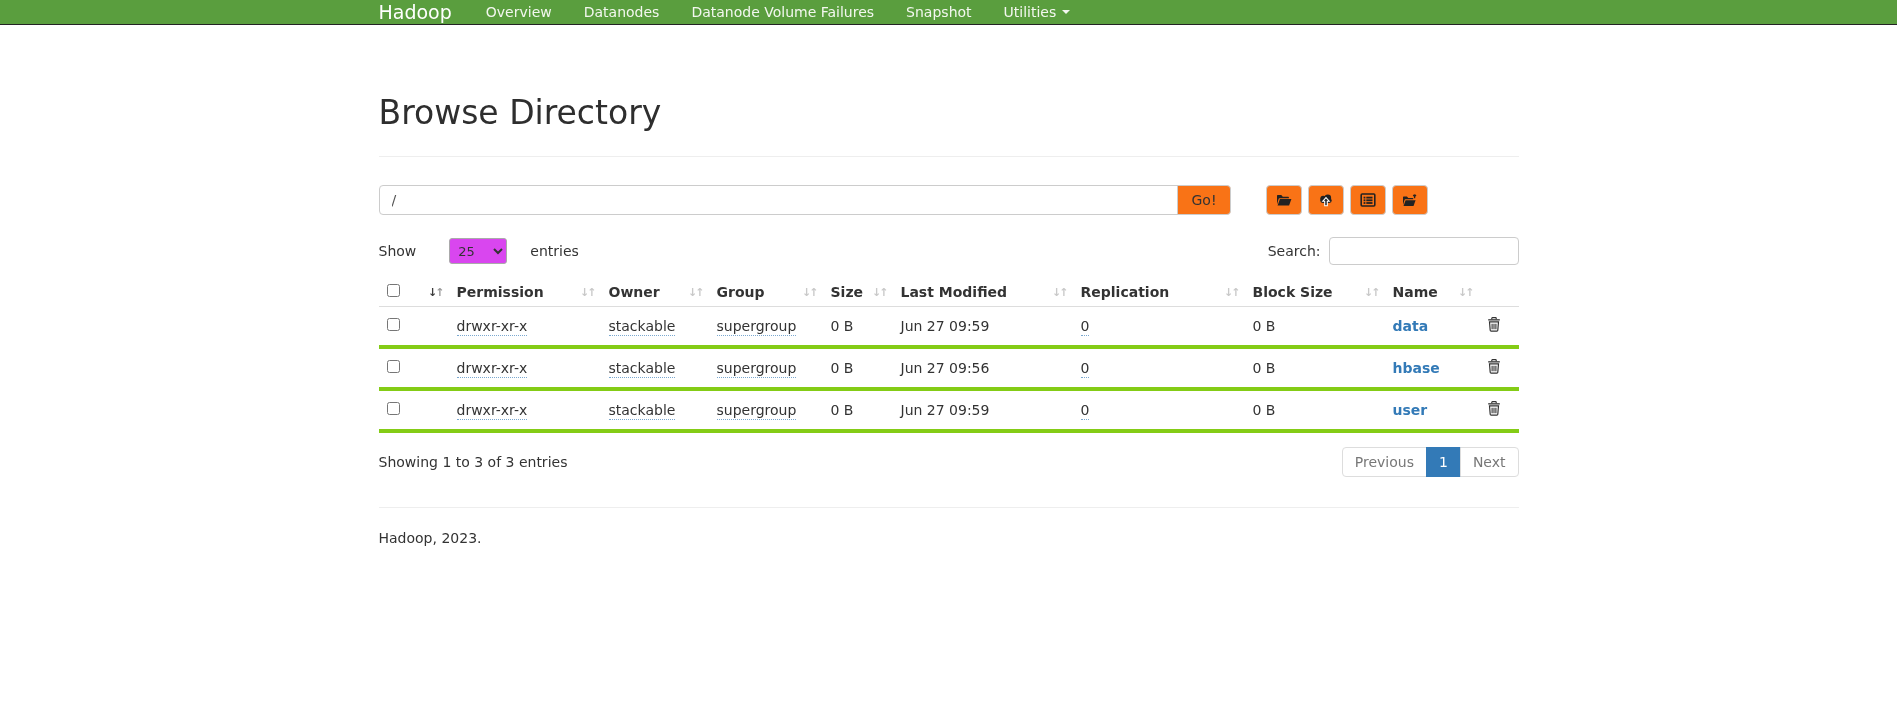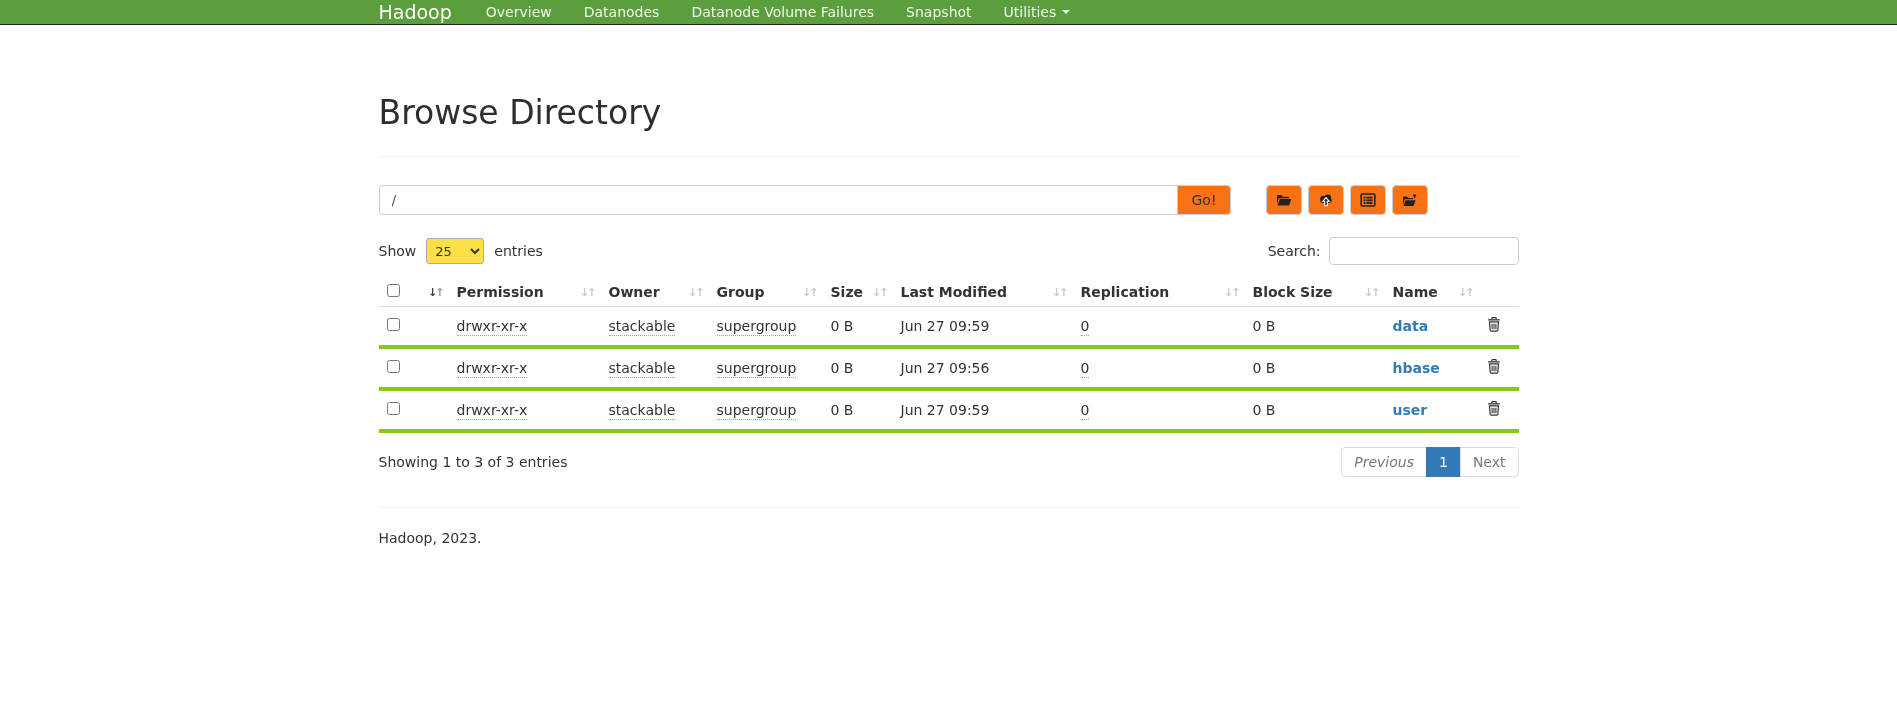--- a/index.html
+++ b/index.html
@@ -88,30 +88,31 @@
   }
   .icon-btn svg { display: block; }
 
   
   .controls-row {
     margin-top: 22px;
     display: flex;
     justify-content: space-between;
     align-items: center;
   }
-  .length-control { display: flex; align-items: center; gap: 10px; }
+  .length-control { display: flex; align-items: center; gap: 23px; }
   .length-select {
     height: 26px; width: 58px;
     border: 1px solid #aaa;
     border-radius: 3px;
     font-size: 13px;
     color: #333;
     padding: 1px 4px;
-    background: #fde047;
+    background: #d946ef;
     font-family: inherit;
+    margin-left: 10px;
   }
   .search-control { display: flex; align-items: center; gap: 8px; }
   .search-input {
     width: 190px; height: 28px;
     border: 1px solid #ccc;
     border-radius: 4px;
     padding: 3px 8px;
     font-size: 13px;
     outline: none;
     font-family: inherit;
@@ -175,21 +176,21 @@
   .pagination li a {
     display: block;
     padding: 6px 12px;
     border: 1px solid #ddd;
     margin-left: -1px;
     font-size: 14px;
     color: #777;
     background: #fff;
     cursor: pointer;
   }
-  .pagination li:first-child a { border-radius: 4px 0 0 4px; margin-left: 0; font-style: italic; }
+  .pagination li:first-child a { border-radius: 4px 0 0 4px; margin-left: 0; }
   .pagination li:last-child a { border-radius: 0 4px 4px 0; }
   .pagination li.active a {
     background: #337ab7;
     border-color: #337ab7;
     color: #fff;
   }
 
   
   hr.footer-rule { margin-top: 28px; }
   .footer-text { margin-top: 22px; font-size: 14px; color: #333; padding-bottom: 60px; }

